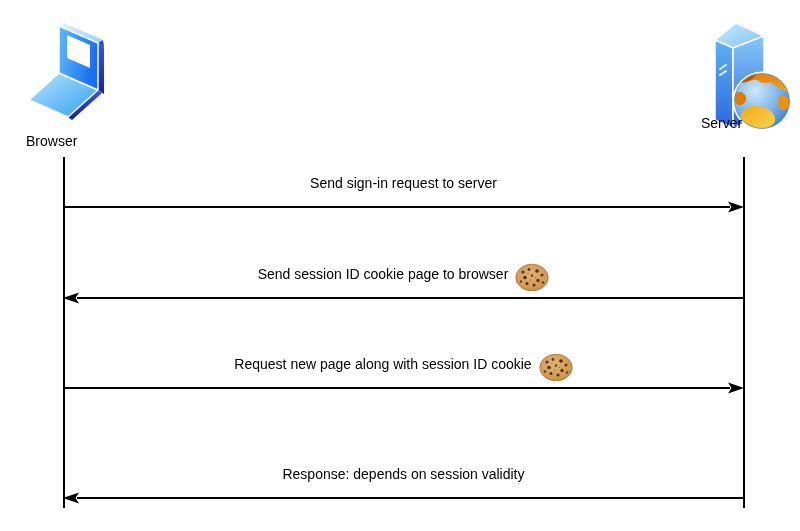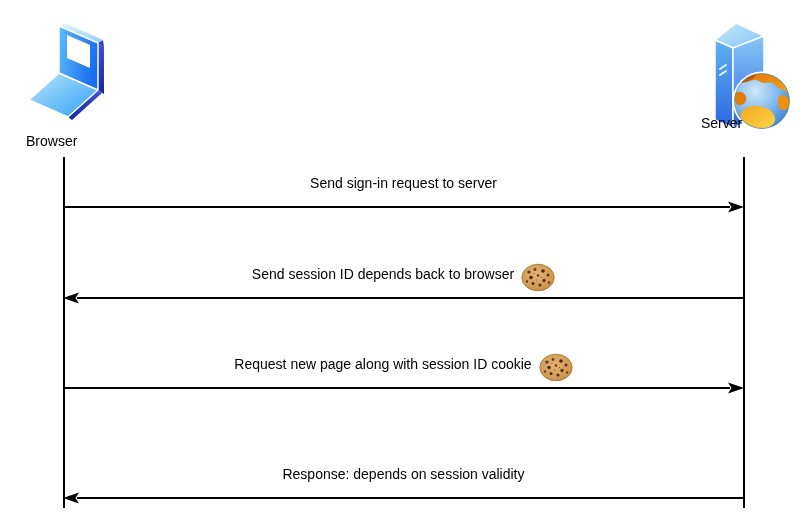--- a/index.html
+++ b/index.html
@@ -129,21 +129,21 @@
       <span>Send sign-in request to server</span>
     </div>
     <svg class="arrow-svg" width="681" height="14">
       <line x1="1" y1="7" x2="667" y2="7" stroke="#000000" stroke-width="2"></line>
       <polygon points="681,7 665,1.5 668.5,7 665,12.5" fill="#000000"></polygon>
     </svg>
   </div>
 
   <div class="msg" style="top:262px;">
     <div class="msg-label">
-      <span>Send session ID depends back to browser</span>
+      <span>Send session ID cookie page to browser</span>
       <svg class="cookie" width="34" height="29" viewBox="0 0 34 29">
         <defs>
           <radialGradient id="cg1" cx="45%" cy="40%" r="70%">
             <stop offset="0" stop-color="#E3B377"></stop>
             <stop offset="0.7" stop-color="#D09A55"></stop>
             <stop offset="1" stop-color="#B97F3C"></stop>
           </radialGradient>
         </defs>
         <ellipse cx="17" cy="14.5" rx="16.2" ry="13.3" fill="url(#cg1)" stroke="#A8702F" stroke-width="0.8"></ellipse>
         <circle cx="8" cy="9" r="1.6" fill="#5E3313"></circle>

